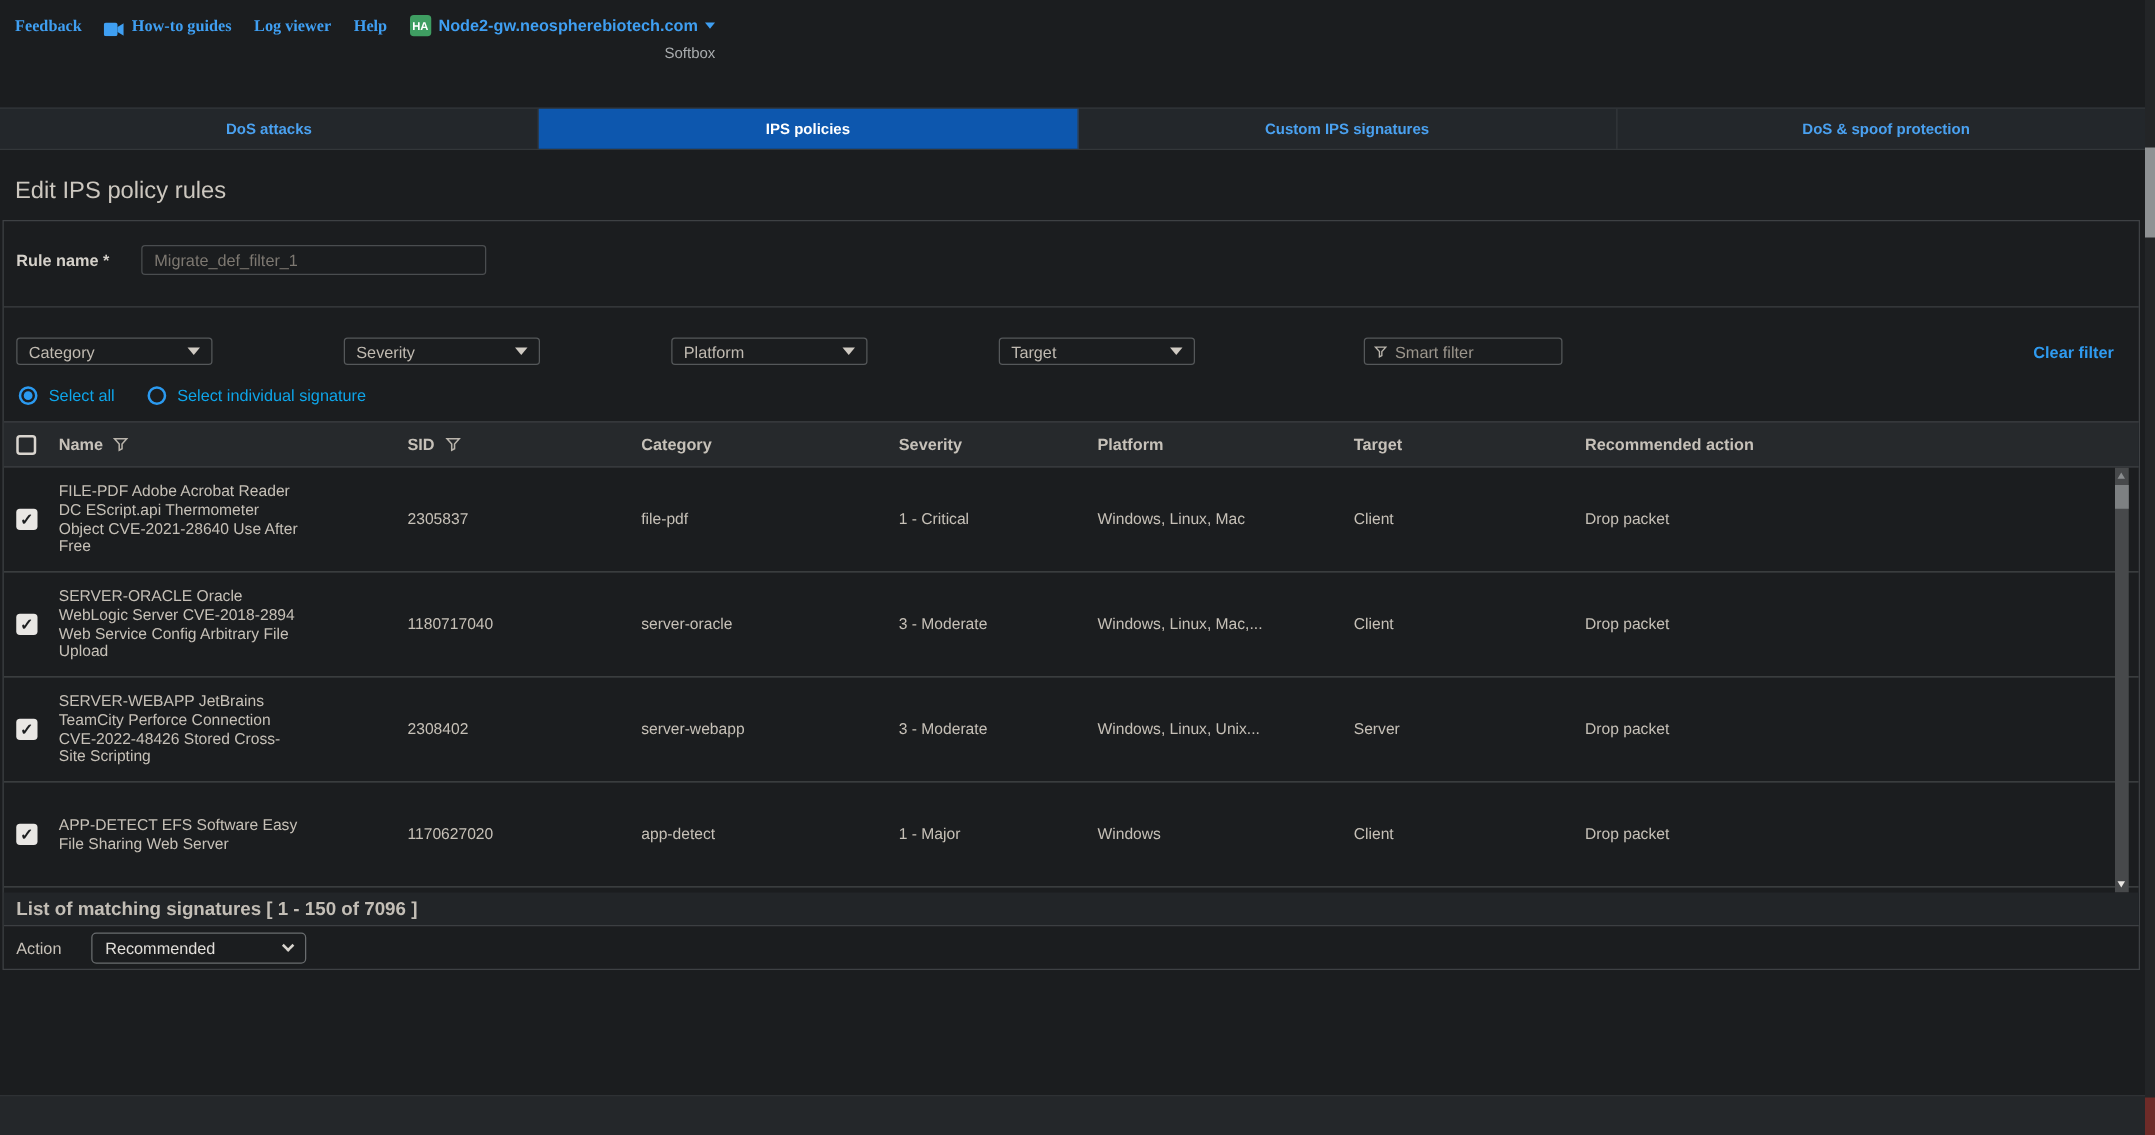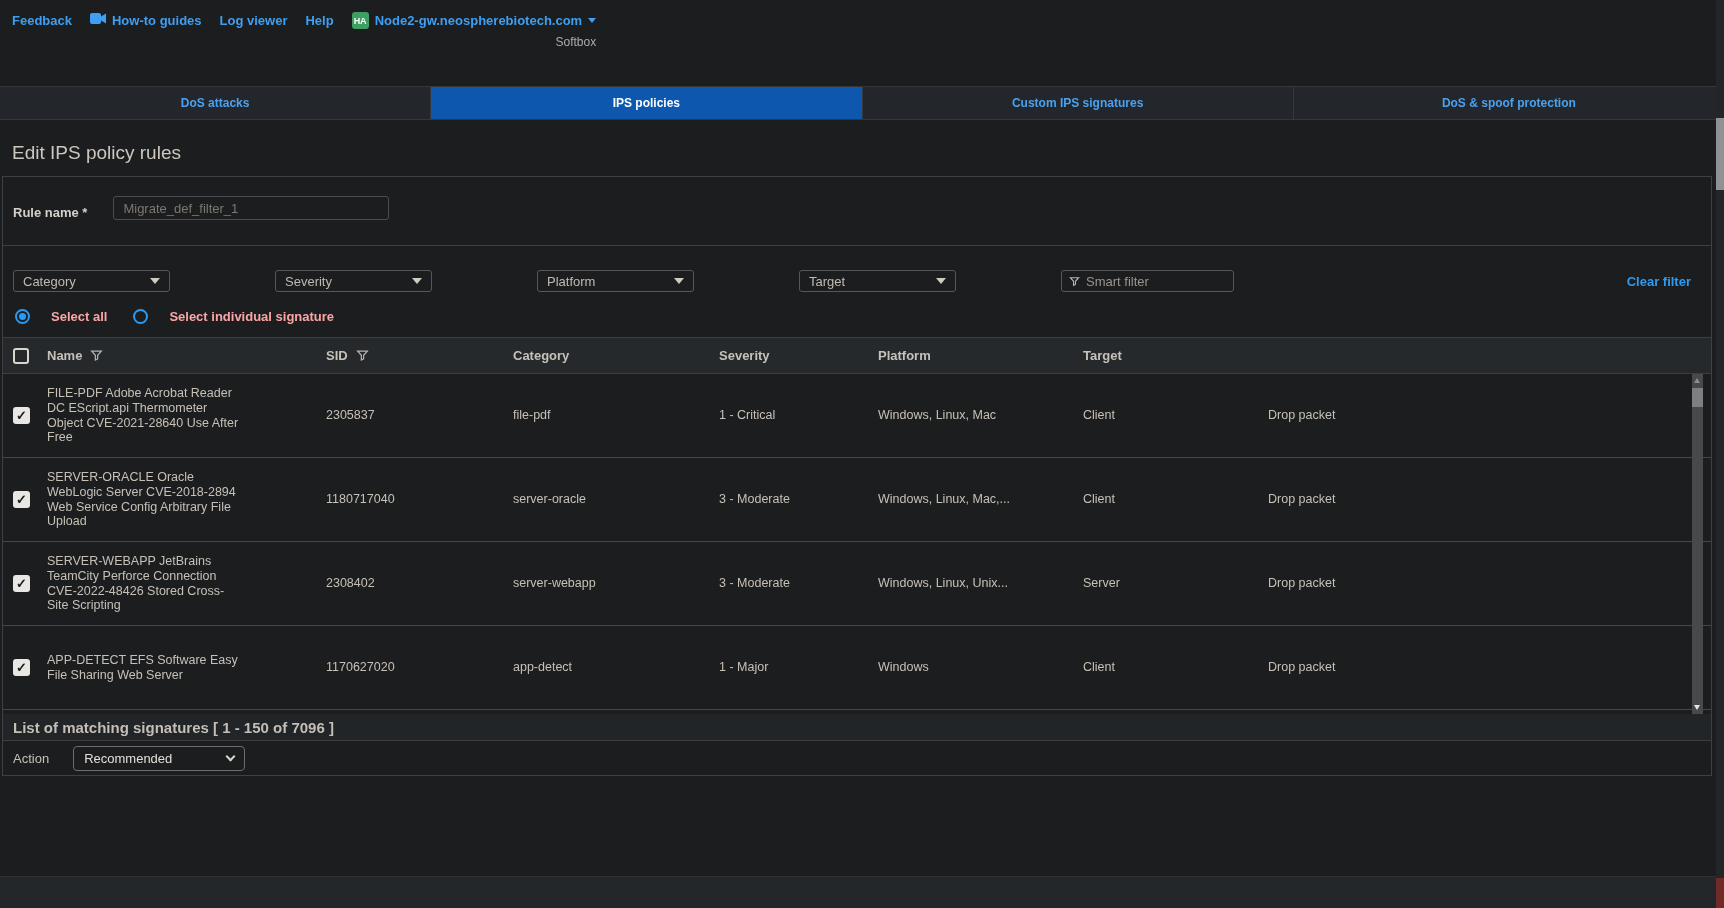--- a/index.html
+++ b/index.html
@@ -9,66 +9,66 @@
     font-family:"Liberation Sans", sans-serif;
     color:#c7c1b8;
     position:relative;
   }
 
   
   .top-header { display:flex; justify-content:space-between; padding:12px 14px 0 12px; height:86px; }
   .page-title { font-size:22px; font-weight:400; color:#d5d0c9; letter-spacing:.2px; }
   .header-right { display:flex; flex-direction:column; align-items:flex-end; padding-right:14px; }
   .header-links { display:flex; align-items:center; gap:18px; font-size:13px; font-weight:600; }
-  .header-links .link { color:#3f9ff2; cursor:pointer; display:flex; align-items:flex-start; gap:6px; }
+  .header-links .link { color:#3f9ff2; cursor:pointer; display:flex; align-items:flex-end; gap:6px;font-family:Liberation Serif, serif; }
   .softbox { margin-top:6px; font-size:12px; color:#a9acae; font-weight:400; }
   .ha-badge { background:#3f9e62; color:#fff; font-size:9px; font-weight:700; border-radius:3px;
               width:17px; height:17px; display:flex; align-items:center; justify-content:center; }
   .host-group { display:flex; align-items:center; gap:6px; color:#3f9ff2; cursor:pointer; }
   .caret-down { width:0; height:0; border-left:4px solid transparent; border-right:4px solid transparent; border-top:5px solid #3f9ff2; }
   .video-icon svg { display:block; }
 
   
   .tab-bar { display:flex; height:34px; background:#23272b; border-top:1px solid #33373a; border-bottom:1px solid #33373a; }
   .tab { flex:1; display:flex; align-items:center; justify-content:center; font-size:12px; font-weight:700;
          color:#4aa1f0; border-right:1px solid #35393d; cursor:pointer; }
   .tab:last-child { border-right:none; }
   .tab.active { background:#0d57ae; color:#ffffff; }
 
   
   .section-heading { font-size:19px; font-weight:400; color:#ccc7bf; padding:22px 12px 12px 12px; }
 
   
   .panel { margin:0 12px 0 2px; border:1px solid #3e4144; position:relative; }
 
-  .rule-row { display:flex; align-items:flex-end; gap:26px; padding:19px 10px 25px 10px; }
+  .rule-row { display:flex; align-items:center; gap:26px; padding:19px 10px 25px 10px; }
   .field-label { font-size:13px; font-weight:700; color:#d5d1ca; }
   .text-input { background:transparent; border:1px solid #4a4d4f; border-radius:3px; height:24px; width:276px;
                 color:#7d7871; font-size:13px; padding:0 9px; font-family:"Liberation Sans", sans-serif; outline:none; }
 
   .divider { border-top:1px solid #3c3f42; }
 
   
   .filter-row { display:flex; align-items:center; padding:24px 20px 0 10px; }
   .dropdown { width:157px; height:22px; border:1px solid #55585a; border-radius:3px; margin-right:105px;
               display:flex; align-items:center; justify-content:space-between; padding:0 9px; cursor:pointer; }
   .dropdown .dd-label { font-size:13px; color:#c0bab1; }
   .dd-caret { width:0; height:0; border-left:5px solid transparent; border-right:5px solid transparent; border-top:6px solid #cfcac2; }
-  .smart-filter { width:173px; height:22px; border:1px solid #55585a; border-radius:3px; display:flex; align-items:center; padding:0 7px; gap:6px; }
+  .smart-filter { width:159px; height:22px; border:1px solid #55585a; border-radius:3px; display:flex; align-items:center; padding:0 7px; gap:6px;margin-left:30px; }
   .smart-filter input { background:transparent; border:none; outline:none; color:#9b958c; font-size:13px; width:120px;
                         font-family:"Liberation Sans", sans-serif; }
   .smart-filter input::placeholder { color:#9b958c; opacity:1; }
   .clear-filter { margin-left:auto; font-size:13px; font-weight:700; color:#2f9bf0; cursor:pointer; }
 
   
   .radio-row { display:flex; align-items:center; gap:26px; padding:17px 10px 13px 12px; }
   .radio-option { display:flex; align-items:center; gap:9px; cursor:pointer; }
   .radio-circle { width:15px; height:15px; border:2px solid #2b9af0; border-radius:50%; display:flex; align-items:center; justify-content:center; }
   .radio-circle.selected::after { content:""; width:7px; height:7px; background:#2b9af0; border-radius:50%; }
-  .radio-label { font-size:13px; font-weight:700; color:#fca5a5;margin-left:12px; }
+  .radio-label { font-size:13px; font-weight:400; color:#0ea5e9; }
 
   
   .grid-row { display:grid; grid-template-columns:44px 279px 187px 206px 159px 205px 185px 1fr; align-items:center; }
   .table-header { background:#26292c; height:37px; border-top:1px solid #3c3f42; border-bottom:1px solid #3c3f42;
                   font-size:13px; font-weight:600; color:#c6c1b9; }
   .th { display:flex; align-items:center; gap:8px; }
   .checkbox-cell { padding-left:10px; }
   .hdr-checkbox { width:16px; height:16px; border:2px solid #d9d5cf; border-radius:3px; background:transparent; cursor:pointer; }
   .funnel svg { display:block; }
 
@@ -222,20 +222,23 @@
       </div>
     <div class="th">
         <span>Severity</span>
       </div>
     <div class="th">
         <span>Platform</span>
       </div>
     <div class="th">
         <span>Target</span>
       </div>
+    <div class="th">
+        <span>Recommended action</span>
+      </div>
   </div>
 
   <div class="table-body">
 
     <div class="grid-row table-row">
       <div class="checkbox-cell">
         <div class="row-checkbox checked"></div>
       </div>
       <div class="cell name-cell"><span>FILE-PDF Adobe Acrobat Reader DC EScript.api Thermometer Object CVE-2021-28640 Use After Free</span></div>
       <div class="cell">2305837</div>

